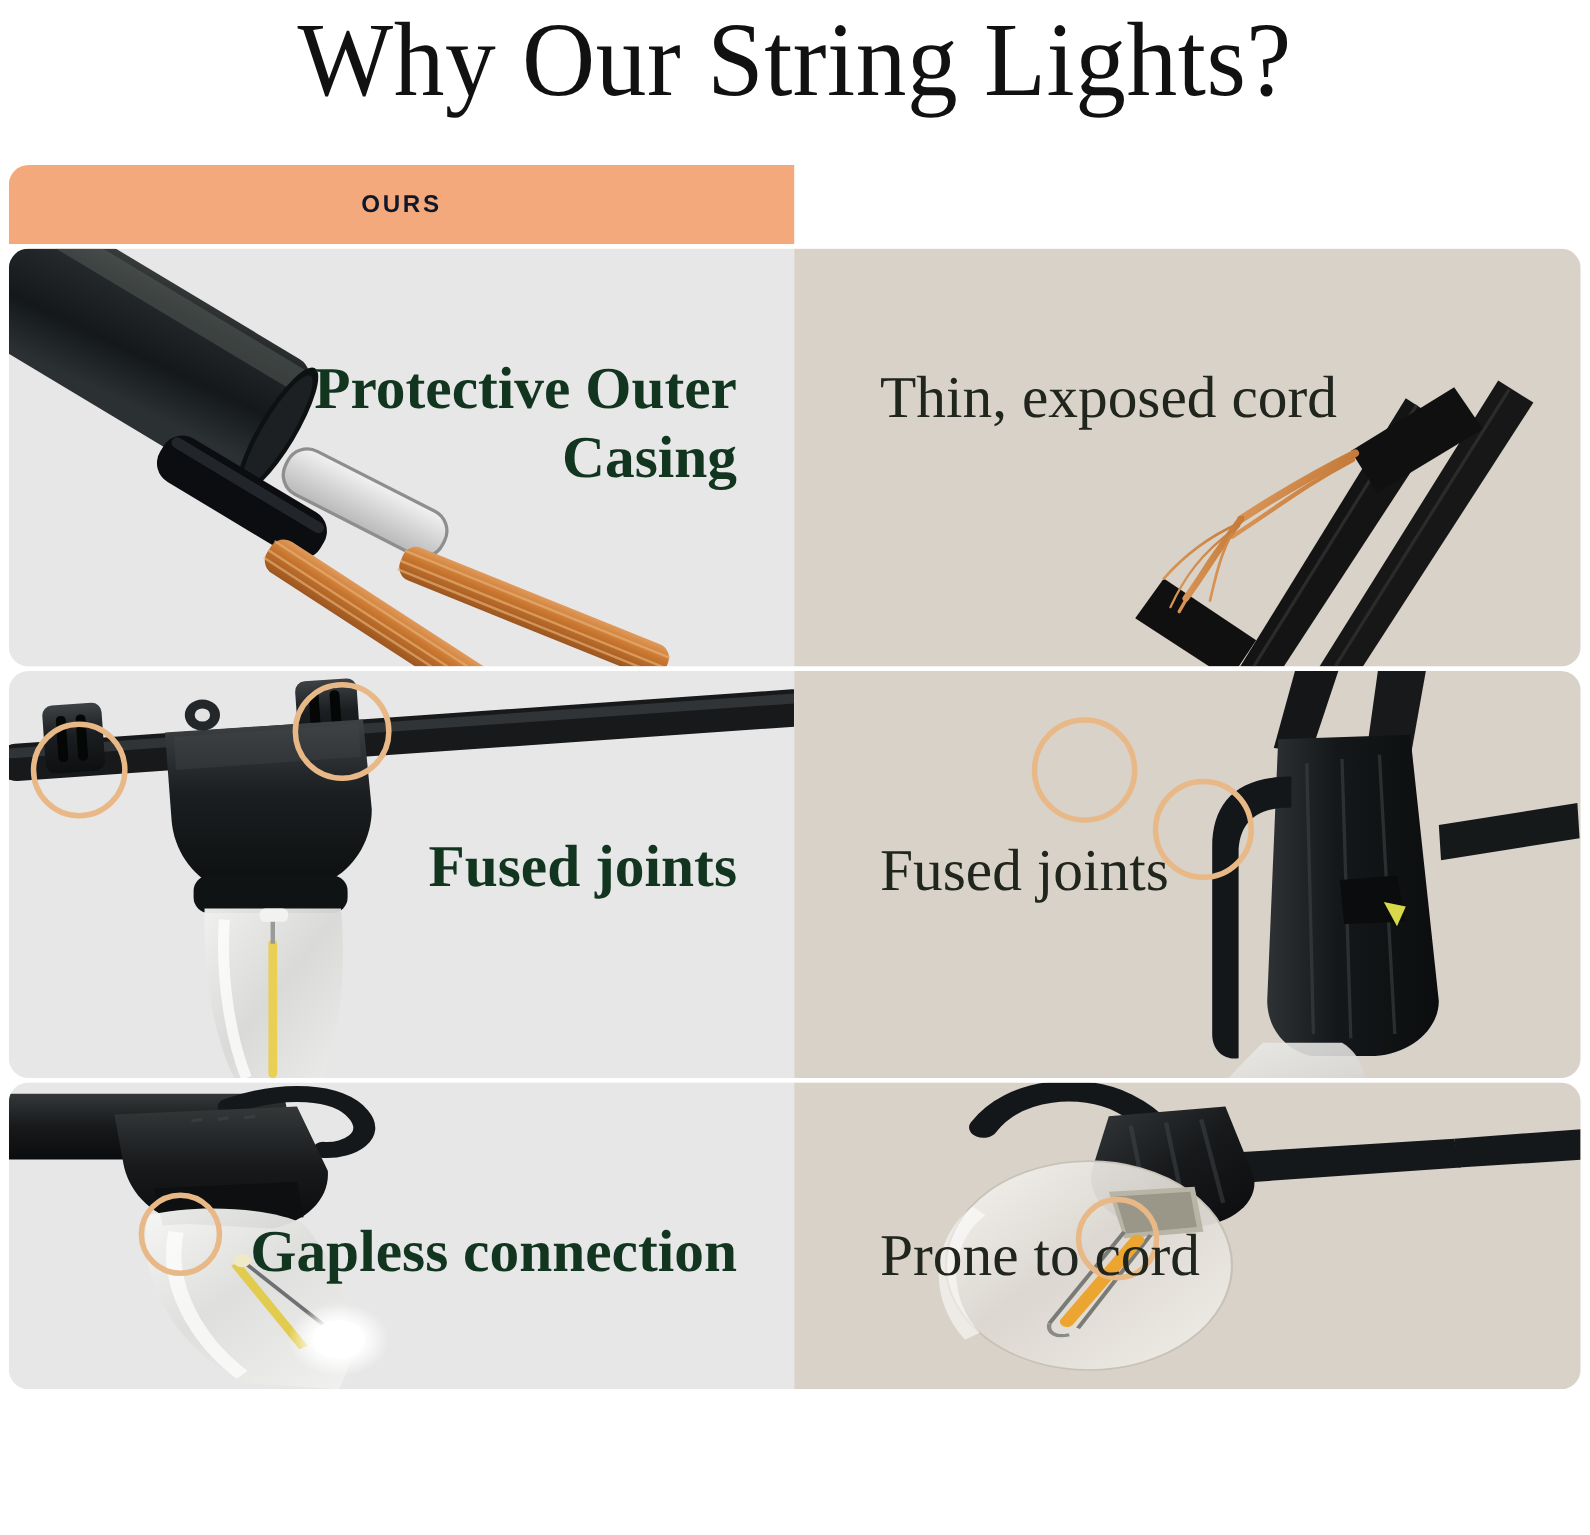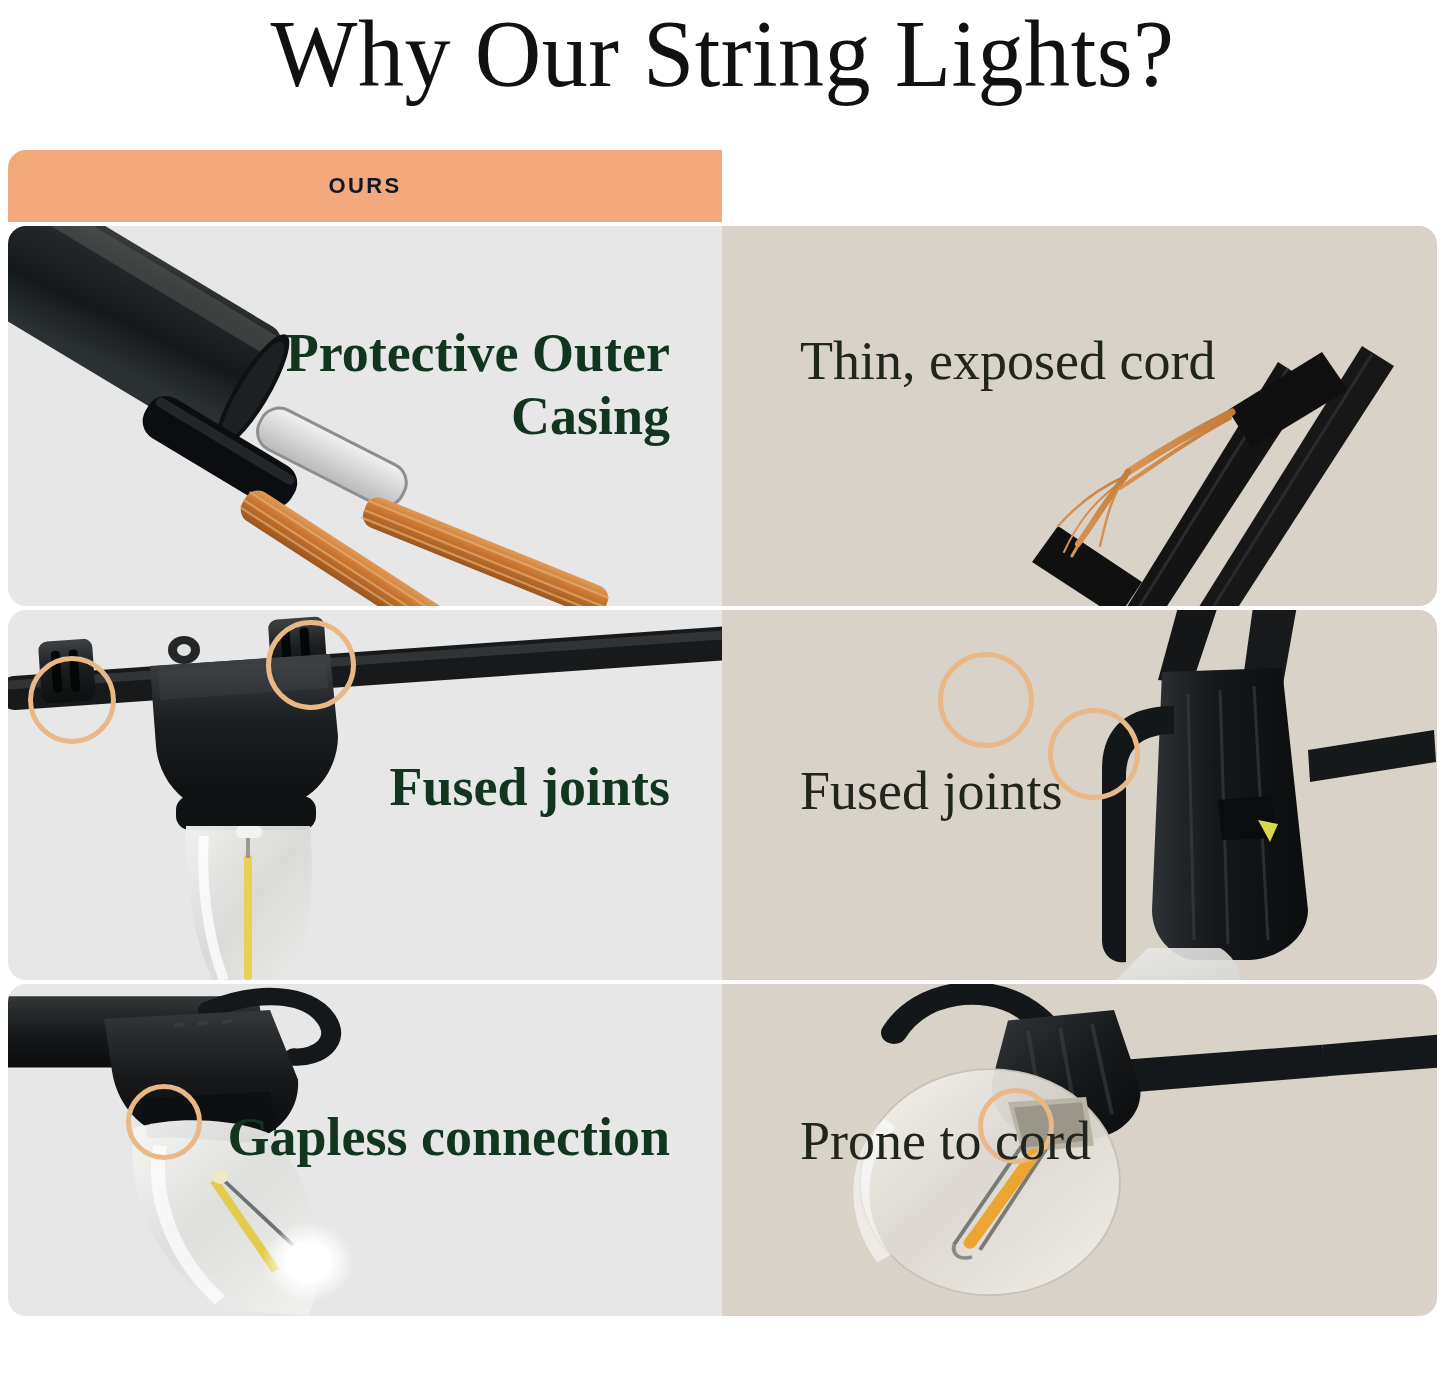--- a/index.html
+++ b/index.html
@@ -82,21 +82,21 @@
     width: 714px;
     background: #E7E7E7;
   }
   .cell-others {
     width: 715px;
     background: #D9D2C8;
   }
 
   .row1 .cell { height: 380px; }
   .row2 .cell { height: 370px; }
-  .row3 .cell { height: 332px; }
+  .row3 .cell { height: 279px; }
 
   
   .label {
     position: absolute;
     font-family: "Liberation Serif", serif;
     line-height: 1.16;
     z-index: 6;
   }
   .label-ours {
     color: #12351F;

